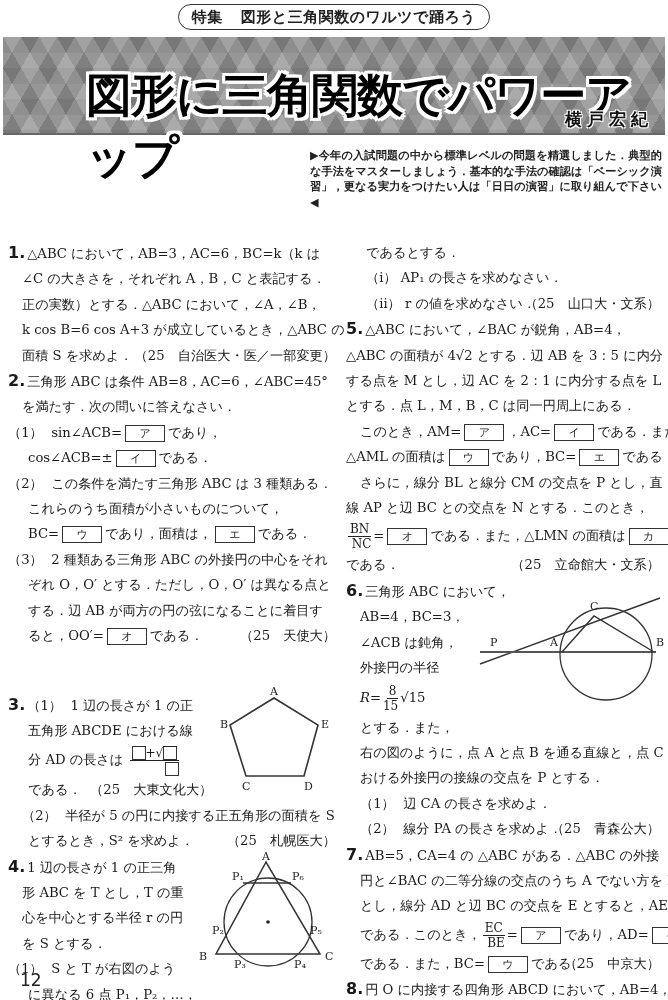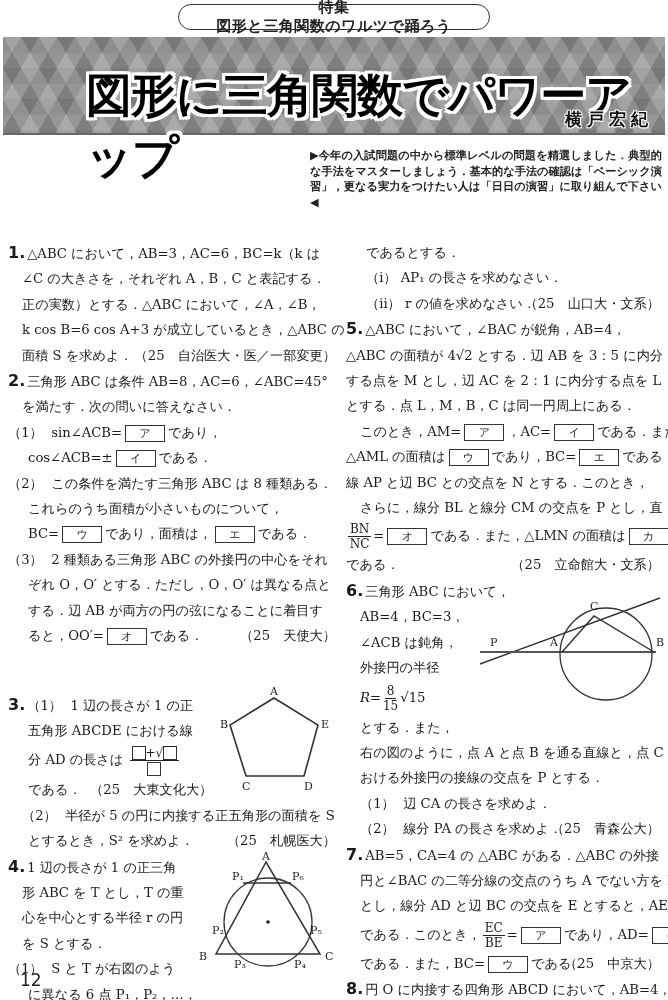--- a/index.html
+++ b/index.html
@@ -4,21 +4,21 @@
 <style>
   * { box-sizing: border-box; margin: 0; padding: 0; }
   html, body { width: 668px; height: 1000px; background: #ffffff; overflow: hidden; }
   body { position: relative; font-family: "DejaVu Serif", "Liberation Serif", serif; color: #1a1a1a; }
 
   .top-tab {
     position: absolute; left: 178px; top: 4px; width: 312px; height: 26px;
     border: 1.5px solid #333; border-radius: 13px; background: #fff;
     display: flex; align-items: center; justify-content: center;
     font-family: "DejaVu Sans", "Liberation Sans", sans-serif; font-weight: bold;
-    font-size: 15px; letter-spacing: 0.5px; color: #222; flex-direction: column;
+    font-size: 15px; letter-spacing: 0.5px; color: #222;
   }
   .top-tab .sep { display: inline-block; width: 18px; }
 
   .banner {
     position: absolute; left: 3px; top: 37px; width: 662px; height: 98px;
     background-color: #8e8e8e;
     background-image:
       linear-gradient(60deg, rgba(255,255,255,0.18) 25%, transparent 25%, transparent 50%, rgba(255,255,255,0.18) 50%, rgba(255,255,255,0.18) 75%, transparent 75%),
       linear-gradient(-60deg, rgba(0,0,0,0.16) 25%, transparent 25%, transparent 50%, rgba(0,0,0,0.16) 50%, rgba(0,0,0,0.16) 75%, transparent 75%),
       linear-gradient(0deg, rgba(255,255,255,0.08) 50%, transparent 50%);
@@ -63,21 +63,21 @@
   }
   .src { position: absolute; right: 0; }
   .box {
     display: inline-block; min-width: 40px; height: 17px; line-height: 15px;
     border: 1px solid #333; text-align: center; vertical-align: middle;
     font-size: 11px; margin: 0 3px;
   }
   .sbox { display: inline-block; width: 14px; height: 14px; border: 1px solid #333; vertical-align: middle; }
   i.v { font-style: italic; }
 
-  .frac { display: inline-flex; flex-direction: column; align-items: center; vertical-align: middle; line-height: 14px; font-size: 12px; margin: 0 2px; }
+  .frac { display: inline-flex; flex-direction: column; align-items: flex-end; vertical-align: middle; line-height: 14px; font-size: 12px; margin: 0 2px; }
   .frac .n { border-bottom: 1px solid #222; padding: 0 2px; }
 
   .figure { position: absolute; }
   .figure svg { display: block; }
   .fig-label { font-family: "DejaVu Serif", "Liberation Serif", serif; font-size: 11px; fill: #222; }
 
   .page-number {
     position: absolute; left: 20px; top: 970px;
     font-family: "DejaVu Sans", "Liberation Sans", sans-serif; font-size: 17px; color: #222;
   }
@@ -106,21 +106,21 @@
     <div class="line ind3">正の実数）とする．△ABC において，∠A，∠B，</div>
     <div class="line ind3">k cos B=6 cos A+3 が成立しているとき，△ABC の</div>
     <div class="line ind3"><span>面積 S を求めよ．</span><span class="src">（25　自治医大・医／一部変更）</span></div>
   </div>
 
   <div>
     <div class="line"><span class="num">2.</span><span>三角形 ABC は条件 AB=8，AC=6，∠ABC=45°</span></div>
     <div class="line ind3">を満たす．次の問いに答えなさい．</div>
     <div class="line"><span>（1）</span>&nbsp;&nbsp;<span>sin∠ACB=</span><span class="box">ア</span><span>であり，</span></div>
     <div class="line ind1"><span>cos∠ACB=±</span><span class="box">イ</span><span>である．</span></div>
-    <div class="line"><span>（2）</span>&nbsp;&nbsp;<span>この条件を満たす三角形 ABC は 8 種類ある．</span></div>
+    <div class="line"><span>（2）</span>&nbsp;&nbsp;<span>この条件を満たす三角形 ABC は 3 種類ある．</span></div>
     <div class="line ind1">これらのうち面積が小さいものについて，</div>
     <div class="line ind1"><span>BC=</span><span class="box">ウ</span><span>であり，面積は，</span><span class="box">エ</span><span>である．</span></div>
     <div class="line"><span>（3）</span>&nbsp;&nbsp;<span>2 種類ある三角形 ABC の外接円の中心をそれ</span></div>
     <div class="line ind1">ぞれ O，O′ とする．ただし，O，O′ は異なる点と</div>
     <div class="line ind1">する．辺 AB が両方の円の弦になることに着目す</div>
     <div class="line ind1"><span>ると，OO′=</span><span class="box">オ</span><span>である．</span><span class="src">（25　天使大）</span></div>
   </div>
 
   <div style="position:relative;margin-top:43px;">
     <div class="line"><span class="num">3.</span><span>（1）</span>&nbsp;&nbsp;<span>1 辺の長さが 1 の正</span></div>
@@ -185,22 +185,22 @@
     <div class="line ind1"><span>（ii）</span>&nbsp;<span>r の値を求めなさい．</span><span class="src">（25　山口大・文系）</span></div>
   </div>
 
   <div>
     <div class="line"><span class="num">5.</span><span>△ABC において，∠BAC が鋭角，AB=4，</span></div>
     <div class="line">△ABC の面積が 4√2 とする．辺 AB を 3：5 に内分</div>
     <div class="line">する点を M とし，辺 AC を 2：1 に内分する点を L</div>
     <div class="line">とする．点 L，M，B，C は同一円周上にある．</div>
     <div class="line ind3"><span>このとき，AM=</span><span class="box">ア</span><span>，AC=</span><span class="box">イ</span><span>である．また，</span></div>
     <div class="line"><span>△AML の面積は</span><span class="box">ウ</span><span>であり，BC=</span><span class="box">エ</span><span>である．</span></div>
+    <div class="line ind3">さらに，線分 BL と線分 CM の交点を P とし，直</div>
     <div class="line">線 AP と辺 BC との交点を N とする．このとき，</div>
-    <div class="line ind3">さらに，線分 BL と線分 CM の交点を P とし，直</div>
     <div class="line" style="height:32px; line-height:32px;"><span class="frac">
           <span class="n">BN</span>
           <span class="d">NC</span>
         </span><span>=</span><span class="box">オ</span><span>である．また，△LMN の面積は</span><span class="box">カ</span></div>
     <div class="line"><span>である．</span><span class="src">（25　立命館大・文系）</span></div>
   </div>
 
   <div style="position:relative;">
     <div class="line"><span class="num">6.</span><span>三角形 ABC において，</span></div>
     <div class="line ind3">AB=4，BC=3，</div>

